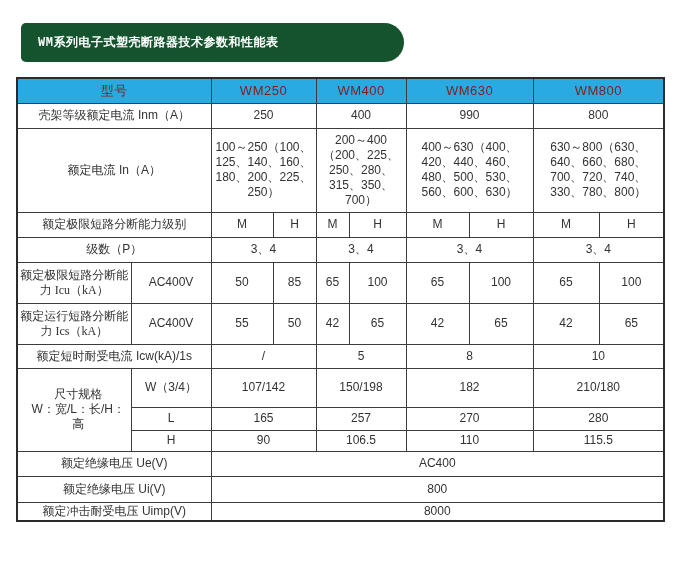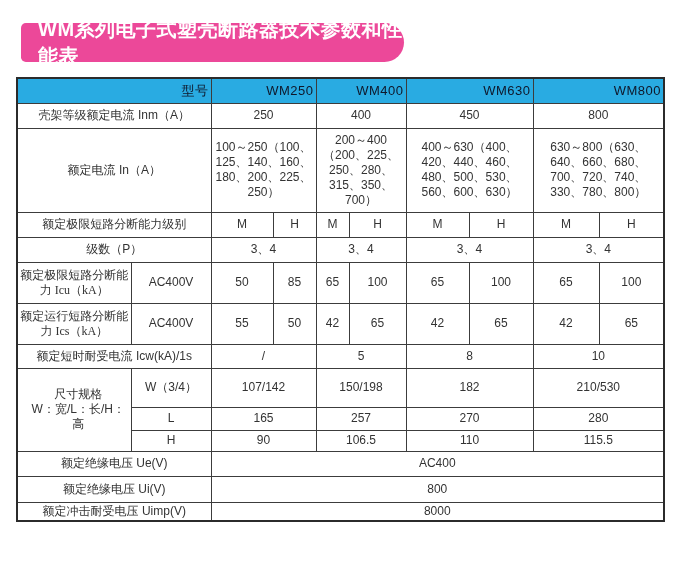--- a/index.html
+++ b/index.html
@@ -14,30 +14,31 @@
     height: 562px;
     background: #ffffff;
     overflow: hidden;
   }
   .title-badge {
     position: absolute;
     left: 21px;
     top: 23px;
     width: 383px;
     height: 39px;
-    background: #ec4899;
+    background: #14532d;
     border-radius: 5px 20px 20px 5px;
     color: #ffffff;
-    font-size: 20px;
+    font-size: 12px;
     font-weight: bold;
     display: flex;
     align-items: center;
     padding-left: 17px;
     box-sizing: border-box;
     letter-spacing: 0.5px;
+    font-family: Liberation Mono, monospace;
   }
   table.spec-table {
     position: absolute;
     left: 16px;
     top: 77px;
     width: 647px;
     border-collapse: collapse;
     table-layout: fixed;
     border: 2px solid #2b2b2b;
   }
@@ -47,24 +48,23 @@
     vertical-align: middle;
     font-size: 12px;
     color: #333333;
     padding: 1px 2px;
     box-sizing: border-box;
     line-height: 1.25;
     overflow: hidden;
   }
   tr.head-row td {
     background: #29abe2;
-    color: #0f172a;
+    color: #7f1d1d;
     font-size: 13px;
     letter-spacing: 0.5px;
-    text-align: right;
   }
   td.small-text { font-size: 11px; line-height: 1.3; }
   td.left-label { text-align: left; padding-left: 5px; font-family: Liberation Serif, serif; }
   .dims-label-line { display: block; margin-left: 8px; }
 </style>
 </head>
 <body>
 
 <div class="page">
 
@@ -92,21 +92,21 @@
       <td colspan="2">WM250</td>
       <td colspan="2">WM400</td>
       <td colspan="2">WM630</td>
       <td colspan="2">WM800</td>
     </tr>
 
     <tr style="height:25px">
       <td colspan="2">壳架等级额定电流 Inm（A）</td>
       <td colspan="2">250</td>
       <td colspan="2">400</td>
-      <td colspan="2">450</td>
+      <td colspan="2">990</td>
       <td colspan="2">800</td>
     </tr>
 
     <tr style="height:84px">
       <td colspan="2">额定电流 In（A）</td>
       <td colspan="2" class="small-text">100～250（100、125、140、160、180、200、225、250）</td>
       <td colspan="2" class="small-text">200～400（200、225、250、280、315、350、700）</td>
       <td colspan="2" class="small-text">400～630（400、420、440、460、480、500、530、560、600、630）</td>
       <td colspan="2" class="small-text">630～800（630、640、660、680、700、720、740、330、780、800）</td>
     </tr>
@@ -167,21 +167,21 @@
 
     <tr style="height:39px">
       <td rowspan="3">
         <span class="dims-label-line">尺寸规格</span>
         <span class="dims-label-line">W：宽/L：长/H：高</span>
       </td>
       <td>W（3/4）</td>
       <td colspan="2">107/142</td>
       <td colspan="2">150/198</td>
       <td colspan="2">182</td>
-      <td colspan="2">210/530</td>
+      <td colspan="2">210/180</td>
     </tr>
 
     <tr style="height:23px">
       <td>L</td>
       <td colspan="2">165</td>
       <td colspan="2">257</td>
       <td colspan="2">270</td>
       <td colspan="2">280</td>
     </tr>
 

